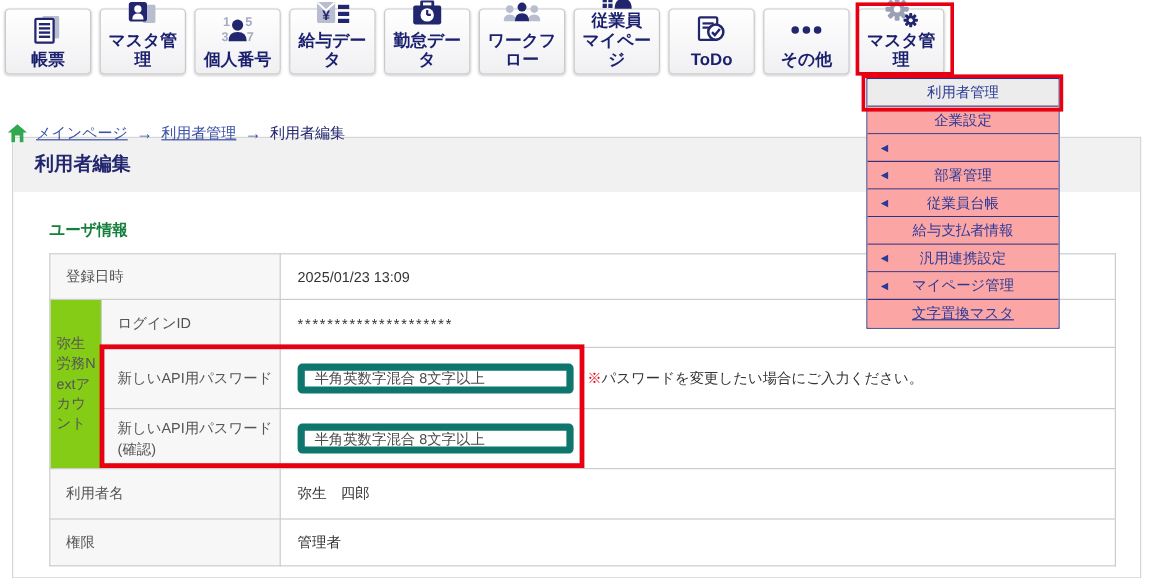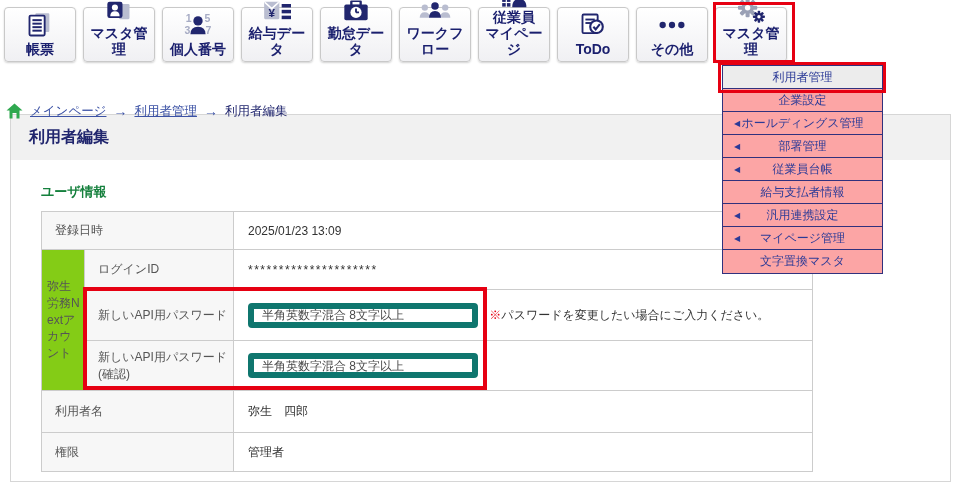--- a/index.html
+++ b/index.html
@@ -21,21 +21,21 @@
   .hl-master  { left:713px; top:2px;  width:82px;  height:61px; }
   .hl-menu    { left:718px; top:62px; width:168px; height:31px; }
   .hl-table   { left:83px;  top:287px; width:404px; height:103px; border-width:4px; }
 
   
   .menu { position:absolute; left:722px; top:65px; width:161px; z-index:10;
     background:#fff; border:1px solid #31317d; }
   .menu-item { position:relative; height:23px; border-bottom:1px solid #31317d;
     display:flex; align-items:center; justify-content:center;
     font-size:12px; color:#2b3a97; background:#fca5a5; cursor:pointer; }
-  .menu-item:last-child { border-bottom:none; }
+  .menu-item:last-child { border-bottom:none;text-decoration:underline; }
   .menu-item.selected { background:#ececec; }
   .menu-arrow { position:absolute; left:11px; top:50%; transform:translateY(-50%);
     font-size:8px; color:#2b3a97; }
 
   
   .breadcrumb { position:absolute; left:6px; top:82px; height:18px; display:flex;
     align-items:center; gap:7px; font-size:12.5px; z-index:2;margin-top:20px; }
   .bc-link { color:#3c52a5; text-decoration:underline; cursor:pointer; }
   .bc-sep { color:#3c52a5; font-weight:bold; font-size:14px; }
   .bc-current { color:#21266e; }
@@ -43,21 +43,21 @@
   
   .wrapper { position:absolute; left:10px; top:114px; width:941px; height:368px;
     background:#fff; border:1px solid #d6d6d6; z-index:1; }
   .titlebar { height:45px; background:#f1f1f1; display:flex; align-items:center;
     padding-left:18px; }
   .page-title { font-size:16px; font-weight:bold; color:#21266e; }
   .section-title { position:absolute; left:30px; top:68px; font-size:13px;
     font-weight:bold; color:#15803d; }
 
   
-  table.user { position:absolute; left:30px; top:96px; width:772px;
+  table.user { position:absolute; left:30px; top:96px; width:889px;
     border-collapse:collapse; table-layout:fixed; }
   table.user td { border:1px solid #cccccc; vertical-align:middle; font-size:12px; }
   td.lab { background:#f7f7f7; color:#555; padding-left:13px; }
   td.grp { background:#84cc16; color:#555; padding:3px 2px 3px 5px; font-size:11px;
     line-height:1.4; word-break:break-all; vertical-align:middle; }
   td.val { background:#fff; color:#333; padding-left:14px; }
   .stars { letter-spacing:1.5px; font-size:12px; color:#333; }
   tr.r1{height:38px} tr.r2{height:40px} tr.r3{height:51px}
   tr.r4{height:50px} tr.r5{height:42px} tr.r6{height:39px}
   .pw-input { width:230px; height:25px; border:6px solid #0f766e; border-radius:4px;
@@ -296,21 +296,20 @@
 
 <div class="menu">
   <div class="menu-item selected">
     <span>利用者管理</span>
   </div>
   <div class="menu-item">
     <span>企業設定</span>
   </div>
   <div class="menu-item">
     <span class="menu-arrow">◀</span>
-    <span>ホールディングス管理</span>
   </div>
   <div class="menu-item">
     <span class="menu-arrow">◀</span>
     <span>部署管理</span>
   </div>
   <div class="menu-item">
     <span class="menu-arrow">◀</span>
     <span>従業員台帳</span>
   </div>
   <div class="menu-item">

